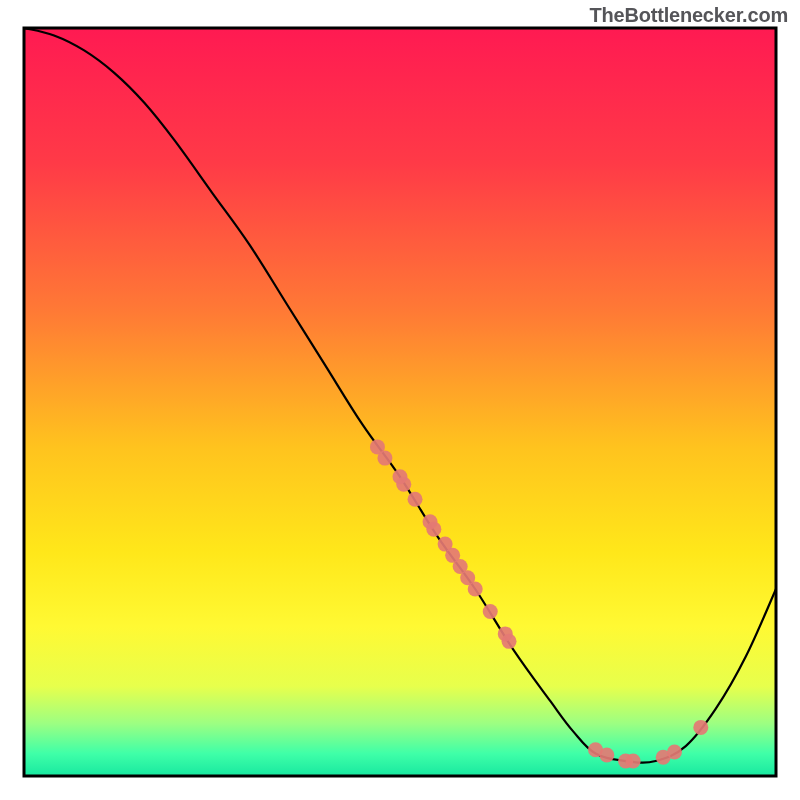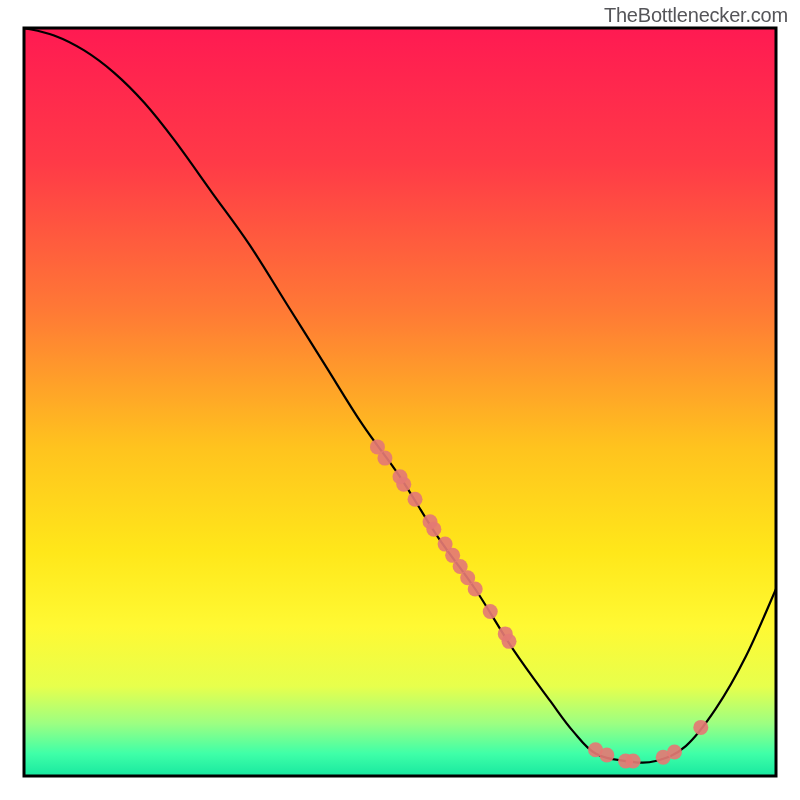--- a/index.html
+++ b/index.html
@@ -14,21 +14,21 @@
   .wrap {
     position: relative;
     width: 800px;
     height: 800px;
   }
   .attr {
     position: absolute;
     top: 4px;
     right: 12px;
     font-size: 20px;
-    font-weight: 400;
+    font-weight: 700;
     color: #555559;
     letter-spacing: -0.2px;
   }
   svg.plot {
     position: absolute;
     left: 0;
     top: 0;
     width: 800px;
     height: 800px;
     display: block;

